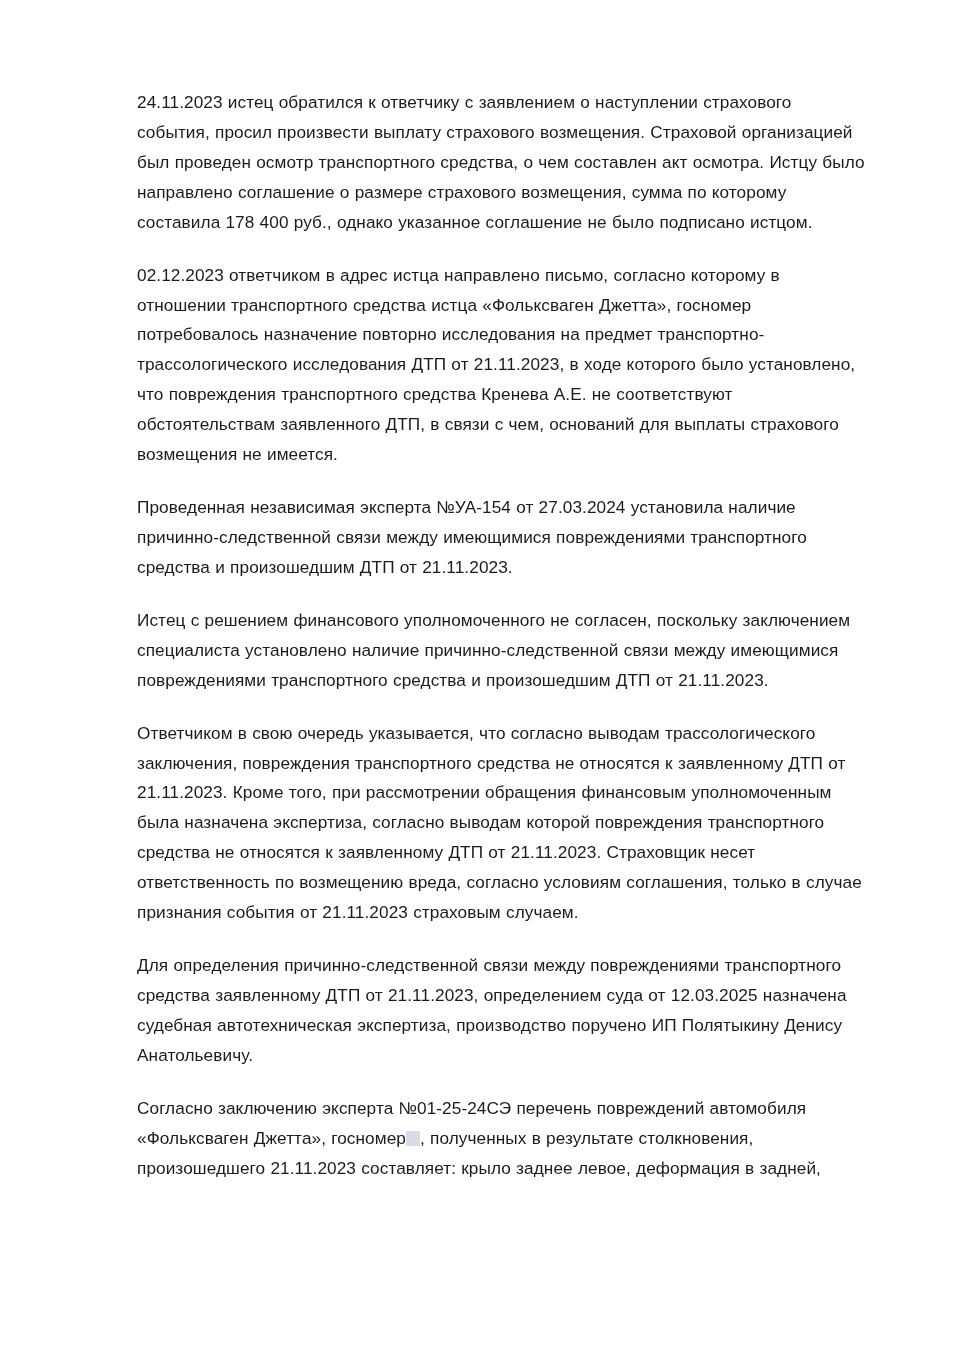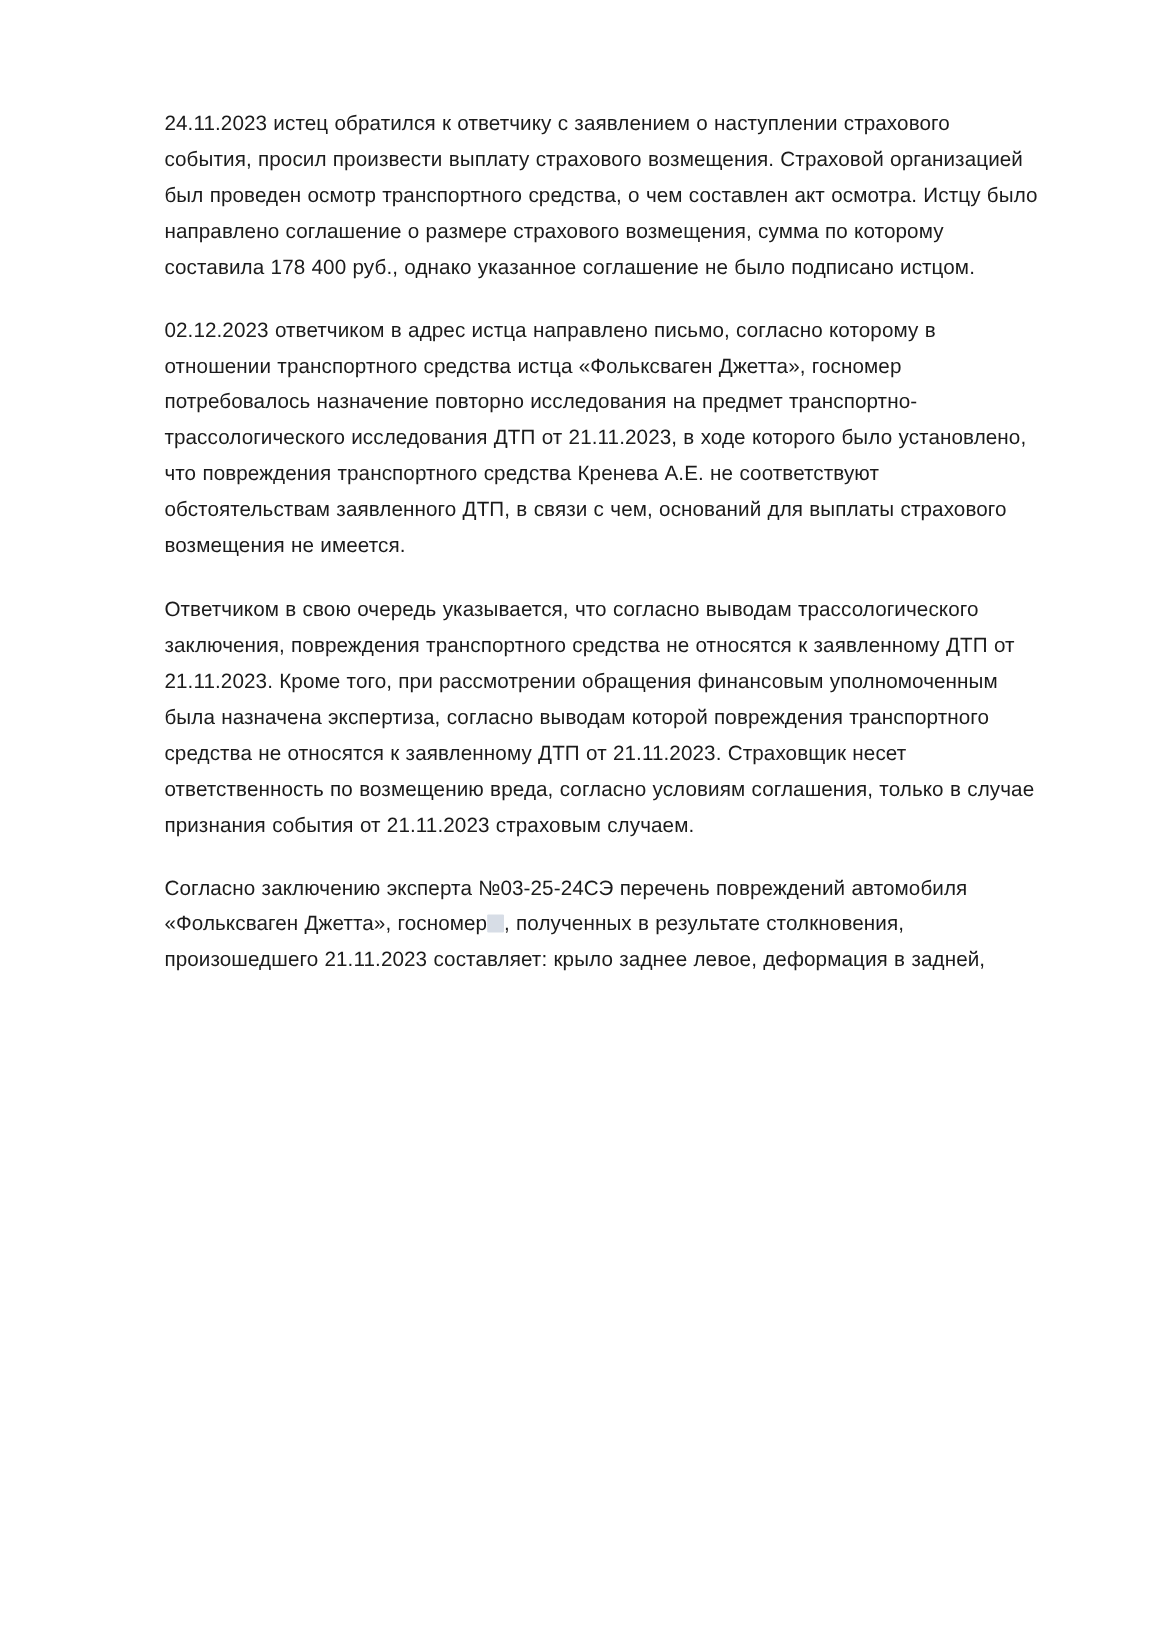--- a/index.html
+++ b/index.html
@@ -45,20 +45,23 @@
   }
 </style>
 </head>
 <body>
 
 <div class="page">
   <div class="doc-body">
 
     <p class="para">24.11.2023 истец обратился к ответчику с заявлением о наступлении страхового события, просил произвести выплату страхового возмещения. Страховой организацией был проведен осмотр транспортного средства, о чем составлен акт осмотра. Истцу было направлено соглашение о размере страхового возмещения, сумма по которому составила 178 400 руб., однако указанное соглашение не было подписано истцом.</p>
     <p class="para">02.12.2023 ответчиком в адрес истца направлено письмо, согласно которому в отношении транспортного средства истца «Фольксваген Джетта», госномер потребовалось назначение повторно исследования на предмет транспортно-трассологического исследования ДТП от 21.11.2023, в ходе которого было установлено, что повреждения транспортного средства Кренева А.Е. не соответствуют обстоятельствам заявленного ДТП, в связи с чем, оснований для выплаты страхового возмещения не имеется.</p>
+    <p class="para">Проведенная независимая эксперта №УА-154 от 27.03.2024 установила наличие причинно-следственной связи между имеющимися повреждениями транспортного средства и произошедшим ДТП от 21.11.2023.</p>
+    <p class="para">Истец с решением финансового уполномоченного не согласен, поскольку заключением специалиста установлено наличие причинно-следственной связи между имеющимися повреждениями транспортного средства и произошедшим ДТП от 21.11.2023.</p>
     <p class="para">Ответчиком в свою очередь указывается, что согласно выводам трассологического заключения, повреждения транспортного средства не относятся к заявленному ДТП от 21.11.2023. Кроме того, при рассмотрении обращения финансовым уполномоченным была назначена экспертиза, согласно выводам которой повреждения транспортного средства не относятся к заявленному ДТП от 21.11.2023. Страховщик несет ответственность по возмещению вреда, согласно условиям соглашения, только в случае признания события от 21.11.2023 страховым случаем.</p>
+    <p class="para">Для определения причинно-следственной связи между повреждениями транспортного средства заявленному ДТП от 21.11.2023, определением суда от 12.03.2025 назначена судебная автотехническая экспертиза, производство поручено ИП Полятыкину Денису Анатольевичу.</p>
 
     <p class="para">
-      <span>Согласно заключению эксперта №03-25-24СЭ перечень повреждений автомобиля «Фольксваген Джетта», госномер</span><span class="redaction"></span><span>, полученных в результате столкновения, произошедшего 21.11.2023 составляет: крыло заднее левое, деформация в задней,</span>
+      <span>Согласно заключению эксперта №01-25-24СЭ перечень повреждений автомобиля «Фольксваген Джетта», госномер</span><span class="redaction"></span><span>, полученных в результате столкновения, произошедшего 21.11.2023 составляет: крыло заднее левое, деформация в задней,</span>
     </p>
 
   </div>
 </div>
 
 </body></html>

